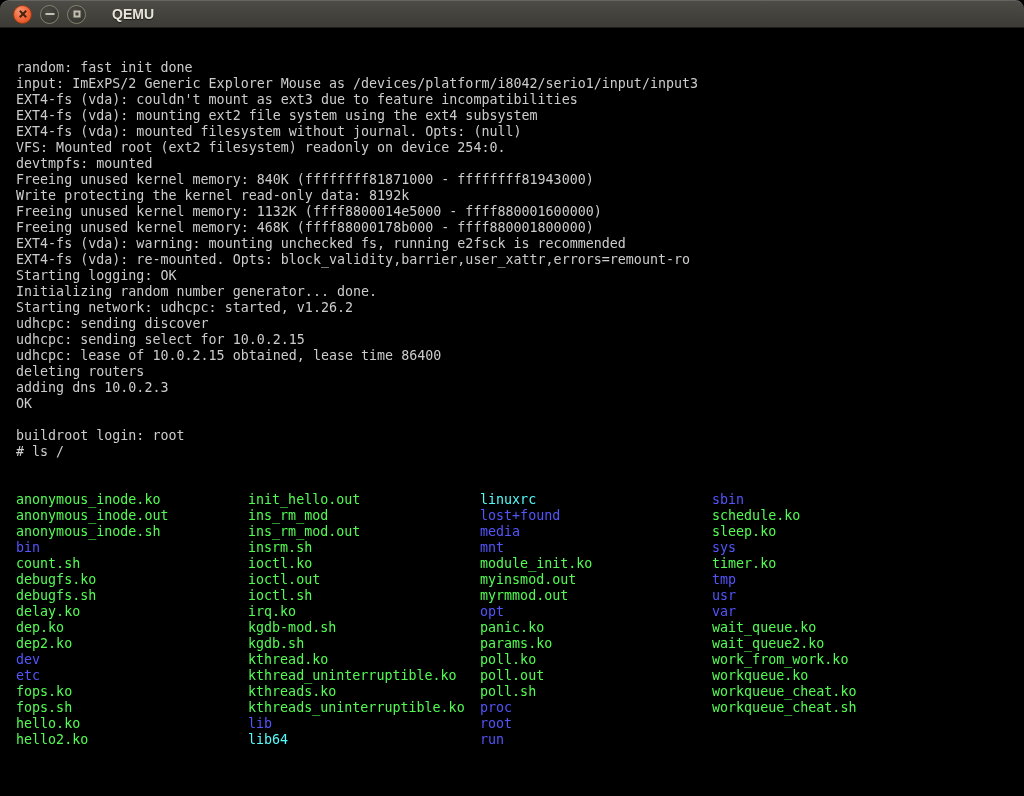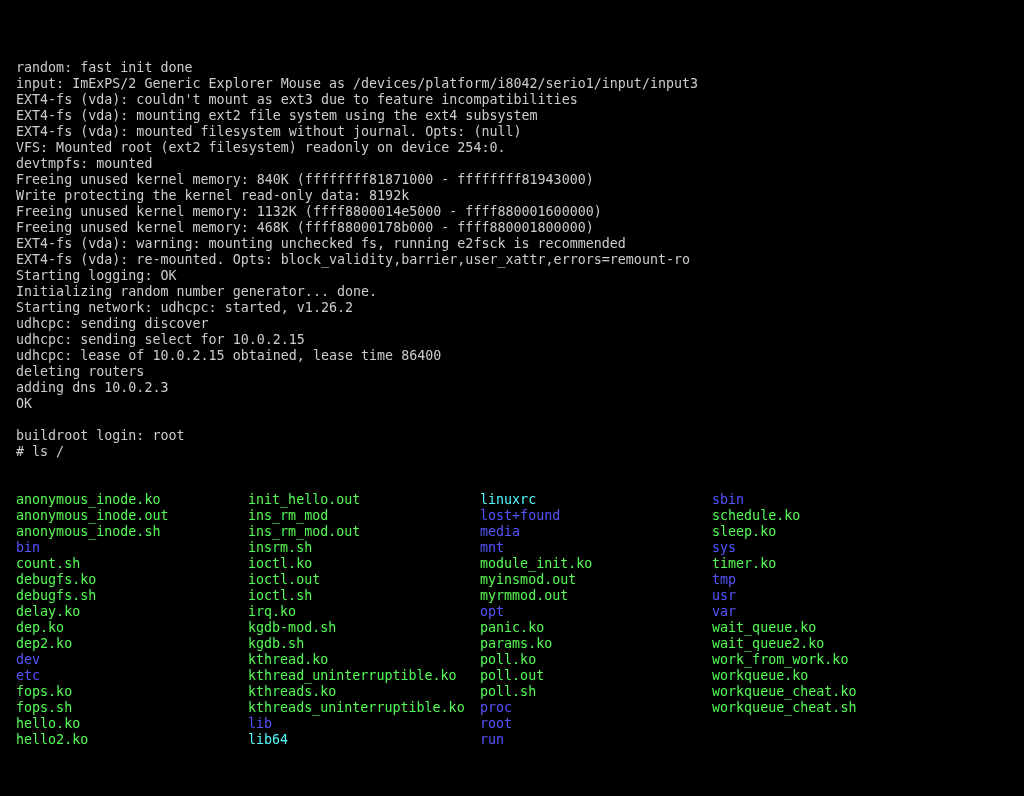--- a/index.html
+++ b/index.html
@@ -58,19 +58,31 @@
     white-space:pre; cursor:text;
   }
   .line { height:16px; }
   .cell { display:inline-block; width:232px; vertical-align:top; }
   .cell.last { width:auto; }
 </style>
 </head>
 <body>
 
 <div class="window">
+  <div class="titlebar">
+    <div class="tb-btn close">
+      <span class="glyph-x"></span>
+    </div>
+    <div class="tb-btn dim">
+      <span class="glyph-minus"></span>
+    </div>
+    <div class="tb-btn dim">
+      <span class="glyph-square"></span>
+    </div>
+    <div class="title">QEMU</div>
+  </div>
 
   <div class="terminal">
     <div id="boot-log"><div class="line" style="color: rgb(204, 204, 204);">random: fast init done</div><div class="line" style="color: rgb(204, 204, 204);">input: ImExPS/2 Generic Explorer Mouse as /devices/platform/i8042/serio1/input/input3</div><div class="line" style="color: rgb(204, 204, 204);">EXT4-fs (vda): couldn't mount as ext3 due to feature incompatibilities</div><div class="line" style="color: rgb(204, 204, 204);">EXT4-fs (vda): mounting ext2 file system using the ext4 subsystem</div><div class="line" style="color: rgb(204, 204, 204);">EXT4-fs (vda): mounted filesystem without journal. Opts: (null)</div><div class="line" style="color: rgb(204, 204, 204);">VFS: Mounted root (ext2 filesystem) readonly on device 254:0.</div><div class="line" style="color: rgb(204, 204, 204);">devtmpfs: mounted</div><div class="line" style="color: rgb(204, 204, 204);">Freeing unused kernel memory: 840K (ffffffff81871000 - ffffffff81943000)</div><div class="line" style="color: rgb(204, 204, 204);">Write protecting the kernel read-only data: 8192k</div><div class="line" style="color: rgb(204, 204, 204);">Freeing unused kernel memory: 1132K (ffff8800014e5000 - ffff880001600000)</div><div class="line" style="color: rgb(204, 204, 204);">Freeing unused kernel memory: 468K (ffff88000178b000 - ffff880001800000)</div><div class="line" style="color: rgb(204, 204, 204);">EXT4-fs (vda): warning: mounting unchecked fs, running e2fsck is recommended</div><div class="line" style="color: rgb(204, 204, 204);">EXT4-fs (vda): re-mounted. Opts: block_validity,barrier,user_xattr,errors=remount-ro</div><div class="line" style="color: rgb(204, 204, 204);">Starting logging: OK</div><div class="line" style="color: rgb(204, 204, 204);">Initializing random number generator... done.</div><div class="line" style="color: rgb(204, 204, 204);">Starting network: udhcpc: started, v1.26.2</div><div class="line" style="color: rgb(204, 204, 204);">udhcpc: sending discover</div><div class="line" style="color: rgb(204, 204, 204);">udhcpc: sending select for 10.0.2.15</div><div class="line" style="color: rgb(204, 204, 204);">udhcpc: lease of 10.0.2.15 obtained, lease time 86400</div><div class="line" style="color: rgb(204, 204, 204);">deleting routers</div><div class="line" style="color: rgb(204, 204, 204);">adding dns 10.0.2.3</div><div class="line" style="color: rgb(204, 204, 204);">OK</div><div class="line" style="color: rgb(204, 204, 204);"></div><div class="line" style="color: rgb(204, 204, 204);">buildroot login: root</div><div class="line" style="color: rgb(204, 204, 204);"># ls /</div></div>
     <div id="ls-output"><div class="line"><span class="cell" style="color: rgb(84, 251, 84);">anonymous_inode.ko</span><span class="cell" style="color: rgb(84, 251, 84);">init_hello.out</span><span class="cell" style="color: rgb(84, 251, 251);">linuxrc</span><span class="cell last" style="color: rgb(84, 84, 251);">sbin</span></div><div class="line"><span class="cell" style="color: rgb(84, 251, 84);">anonymous_inode.out</span><span class="cell" style="color: rgb(84, 251, 84);">ins_rm_mod</span><span class="cell" style="color: rgb(84, 84, 251);">lost+found</span><span class="cell last" style="color: rgb(84, 251, 84);">schedule.ko</span></div><div class="line"><span class="cell" style="color: rgb(84, 251, 84);">anonymous_inode.sh</span><span class="cell" style="color: rgb(84, 251, 84);">ins_rm_mod.out</span><span class="cell" style="color: rgb(84, 84, 251);">media</span><span class="cell last" style="color: rgb(84, 251, 84);">sleep.ko</span></div><div class="line"><span class="cell" style="color: rgb(84, 84, 251);">bin</span><span class="cell" style="color: rgb(84, 251, 84);">insrm.sh</span><span class="cell" style="color: rgb(84, 84, 251);">mnt</span><span class="cell last" style="color: rgb(84, 84, 251);">sys</span></div><div class="line"><span class="cell" style="color: rgb(84, 251, 84);">count.sh</span><span class="cell" style="color: rgb(84, 251, 84);">ioctl.ko</span><span class="cell" style="color: rgb(84, 251, 84);">module_init.ko</span><span class="cell last" style="color: rgb(84, 251, 84);">timer.ko</span></div><div class="line"><span class="cell" style="color: rgb(84, 251, 84);">debugfs.ko</span><span class="cell" style="color: rgb(84, 251, 84);">ioctl.out</span><span class="cell" style="color: rgb(84, 251, 84);">myinsmod.out</span><span class="cell last" style="color: rgb(84, 84, 251);">tmp</span></div><div class="line"><span class="cell" style="color: rgb(84, 251, 84);">debugfs.sh</span><span class="cell" style="color: rgb(84, 251, 84);">ioctl.sh</span><span class="cell" style="color: rgb(84, 251, 84);">myrmmod.out</span><span class="cell last" style="color: rgb(84, 84, 251);">usr</span></div><div class="line"><span class="cell" style="color: rgb(84, 251, 84);">delay.ko</span><span class="cell" style="color: rgb(84, 251, 84);">irq.ko</span><span class="cell" style="color: rgb(84, 84, 251);">opt</span><span class="cell last" style="color: rgb(84, 84, 251);">var</span></div><div class="line"><span class="cell" style="color: rgb(84, 251, 84);">dep.ko</span><span class="cell" style="color: rgb(84, 251, 84);">kgdb-mod.sh</span><span class="cell" style="color: rgb(84, 251, 84);">panic.ko</span><span class="cell last" style="color: rgb(84, 251, 84);">wait_queue.ko</span></div><div class="line"><span class="cell" style="color: rgb(84, 251, 84);">dep2.ko</span><span class="cell" style="color: rgb(84, 251, 84);">kgdb.sh</span><span class="cell" style="color: rgb(84, 251, 84);">params.ko</span><span class="cell last" style="color: rgb(84, 251, 84);">wait_queue2.ko</span></div><div class="line"><span class="cell" style="color: rgb(84, 84, 251);">dev</span><span class="cell" style="color: rgb(84, 251, 84);">kthread.ko</span><span class="cell" style="color: rgb(84, 251, 84);">poll.ko</span><span class="cell last" style="color: rgb(84, 251, 84);">work_from_work.ko</span></div><div class="line"><span class="cell" style="color: rgb(84, 84, 251);">etc</span><span class="cell" style="color: rgb(84, 251, 84);">kthread_uninterruptible.ko</span><span class="cell" style="color: rgb(84, 251, 84);">poll.out</span><span class="cell last" style="color: rgb(84, 251, 84);">workqueue.ko</span></div><div class="line"><span class="cell" style="color: rgb(84, 251, 84);">fops.ko</span><span class="cell" style="color: rgb(84, 251, 84);">kthreads.ko</span><span class="cell" style="color: rgb(84, 251, 84);">poll.sh</span><span class="cell last" style="color: rgb(84, 251, 84);">workqueue_cheat.ko</span></div><div class="line"><span class="cell" style="color: rgb(84, 251, 84);">fops.sh</span><span class="cell" style="color: rgb(84, 251, 84);">kthreads_uninterruptible.ko</span><span class="cell" style="color: rgb(84, 84, 251);">proc</span><span class="cell last" style="color: rgb(84, 251, 84);">workqueue_cheat.sh</span></div><div class="line"><span class="cell" style="color: rgb(84, 251, 84);">hello.ko</span><span class="cell" style="color: rgb(84, 84, 251);">lib</span><span class="cell last" style="color: rgb(84, 84, 251);">root</span></div><div class="line"><span class="cell" style="color: rgb(84, 251, 84);">hello2.ko</span><span class="cell" style="color: rgb(84, 251, 251);">lib64</span><span class="cell last" style="color: rgb(84, 84, 251);">run</span></div></div>
     
   </div>
 </div>
 
 </body></html>

